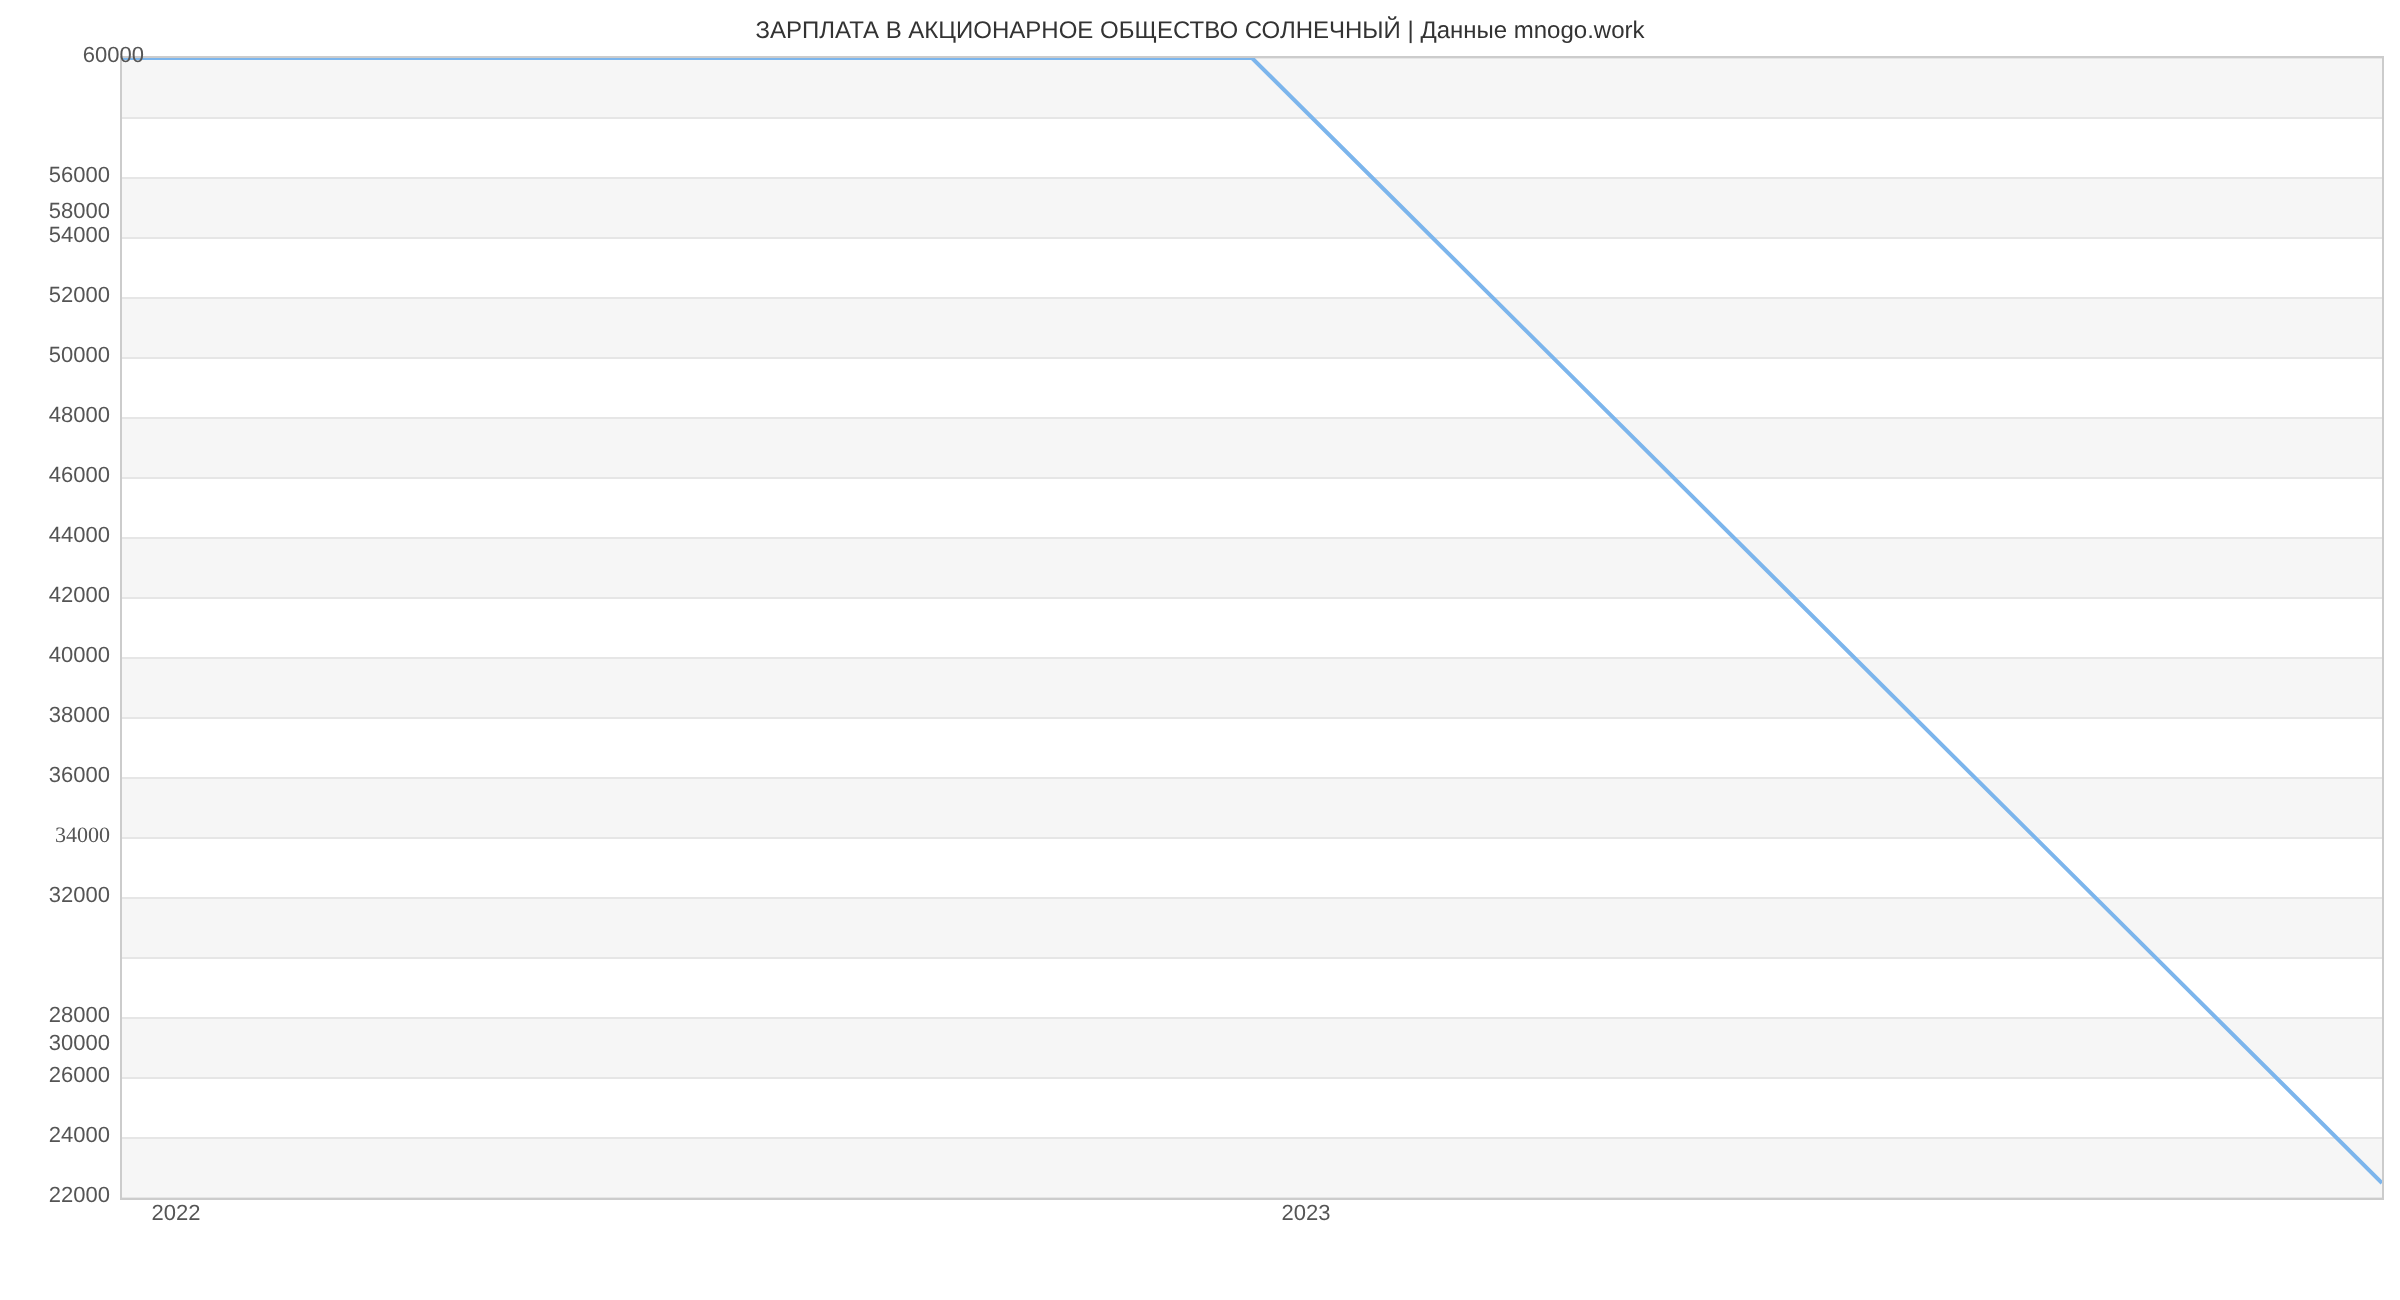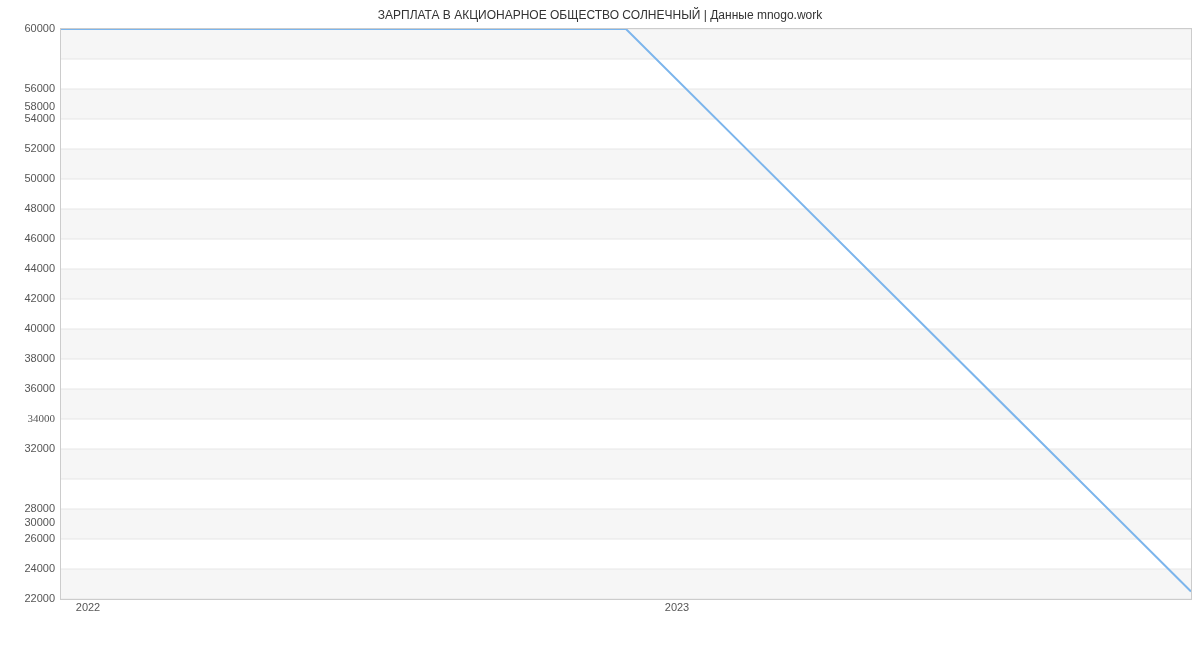--- a/index.html
+++ b/index.html
@@ -125,20 +125,20 @@
       <div class="tick-y" style="top: 328px;">40000</div>
       <div class="tick-y" style="top: 298px;">42000</div>
       <div class="tick-y" style="top: 268px;">44000</div>
       <div class="tick-y" style="top: 238px;">46000</div>
       <div class="tick-y" style="top: 208px;">48000</div>
       <div class="tick-y" style="top: 178px;">50000</div>
       <div class="tick-y" style="top: 148px;">52000</div>
       <div class="tick-y" style="top: 118px;">54000</div>
       <div class="tick-y" style="top: 88px;">56000</div>
       <div class="tick-y" style="top: 58px; margin-top: 48px;">58000</div>
-      <div class="tick-y" style="top: 28px;">60000</div>
+      <div class="tick-y" style="top: 28px; margin-left: 17px;">60000</div>
     </div>
   <div id="x-ticks-holder">
       <div class="tick-x" style="left: 60px;">2022</div>
-      <div class="tick-x" style="left: 649px; text-align: center;">2023</div>
+      <div class="tick-x" style="left: 625px; text-align: center;">2023</div>
       <div class="tick-x" style="left: 1190px;">2024</div>
     </div>
 </div>
 
 </body></html>

